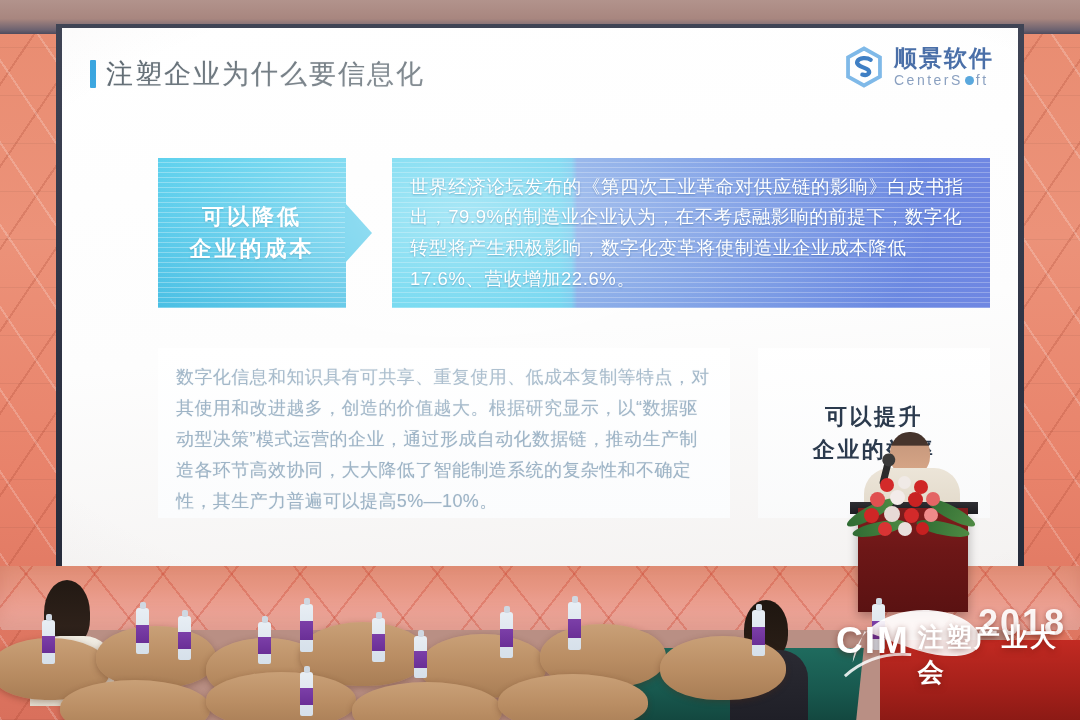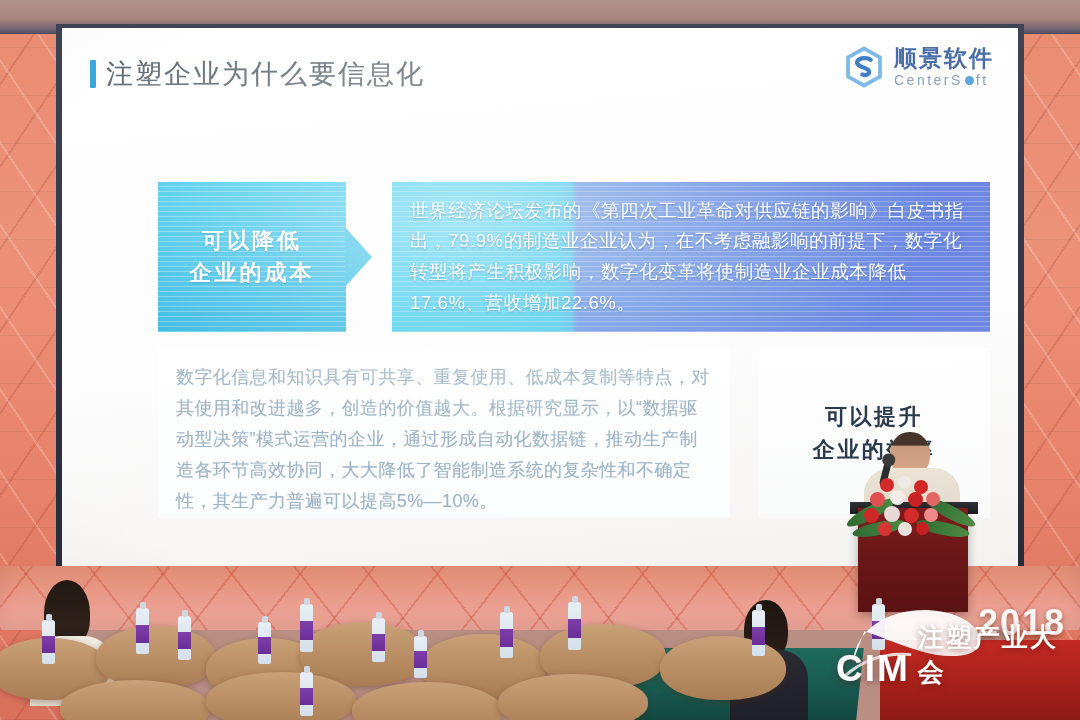--- a/index.html
+++ b/index.html
@@ -71,21 +71,21 @@
 
   
   .logo { position:absolute; right:24px; top:18px; display:flex; align-items:center; gap:9px; }
   .logo-mark { width:42px; height:42px; flex:0 0 auto; }
   .logo-words { display:flex; flex-direction:column; line-height:1; }
   .logo-cn { font-size:23px; font-weight:700; color:#4a6fa8; letter-spacing:2px; }
   .logo-en { font-size:14px; color:#8aa0c0; letter-spacing:2.5px; margin-top:3px; display:flex; align-items:center; gap:1px;}
   .logo-en .o { width:9px;height:9px;border-radius:50%;background:#5aa8dd;display:inline-block;margin:0 1px;}
 
   
-  .band { position:absolute; left:96px; top:130px; width:832px; height:150px; display:flex;margin-top:24px; }
+  .band { position:absolute; left:96px; top:130px; width:832px; height:150px; display:flex; }
 
   .band-label {
     position:relative; width:188px; height:150px;
     background:
       repeating-linear-gradient(0deg, rgba(255,255,255,.30) 0 1px, rgba(0,0,0,0) 1px 5px),
       linear-gradient(180deg,#3ec8ea 0%,#35bfe6 50%,#2fb6e0 100%);
     display:flex; flex-direction:column; align-items:center; justify-content:center;
   }
   .band-label .ln {
     color:#fff; font-size:22px; font-weight:700; letter-spacing:3px; line-height:1.45;
@@ -200,21 +200,21 @@
     background:linear-gradient(180deg,#c22a22 0%,#a4201a 60%,#8c1a15 100%);
   }
 
   
   .evlogo { position:absolute; right:6px; bottom:6px; width:246px; height:116px; color:#fff; }
   .ev-swoosh { position:absolute; left:6px; top:4px; width:168px; height:78px; }
   .ev-year {
     position:absolute; right:8px; top:4px; font-size:36px; font-weight:800; letter-spacing:2px;
     color:rgba(255,255,255,.92); text-shadow:0 2px 5px rgba(90,20,10,.45);
   }
-  .ev-main { position:absolute; left:8px; bottom:24px; display:flex; align-items:flex-end; gap:8px; }
+  .ev-main { position:absolute; left:8px; bottom:24px; display:flex; align-items:flex-start; gap:8px; }
   .ev-cim { font-size:37px; font-weight:800; letter-spacing:2px; color:#fff; text-shadow:0 2px 6px rgba(90,20,10,.5); }
   .ev-cn { font-size:26px; font-weight:700; letter-spacing:2px; color:#fff; text-shadow:0 2px 6px rgba(90,20,10,.5); }
   .ev-en { position:absolute; left:64px; bottom:8px; font-size:11.5px; letter-spacing:1.6px; color:rgba(255,255,255,.92); }
 </style>
 </head>
 <body>
 
 <div id="scene">
 
   <div class="wall-quilt wall-left"></div>

